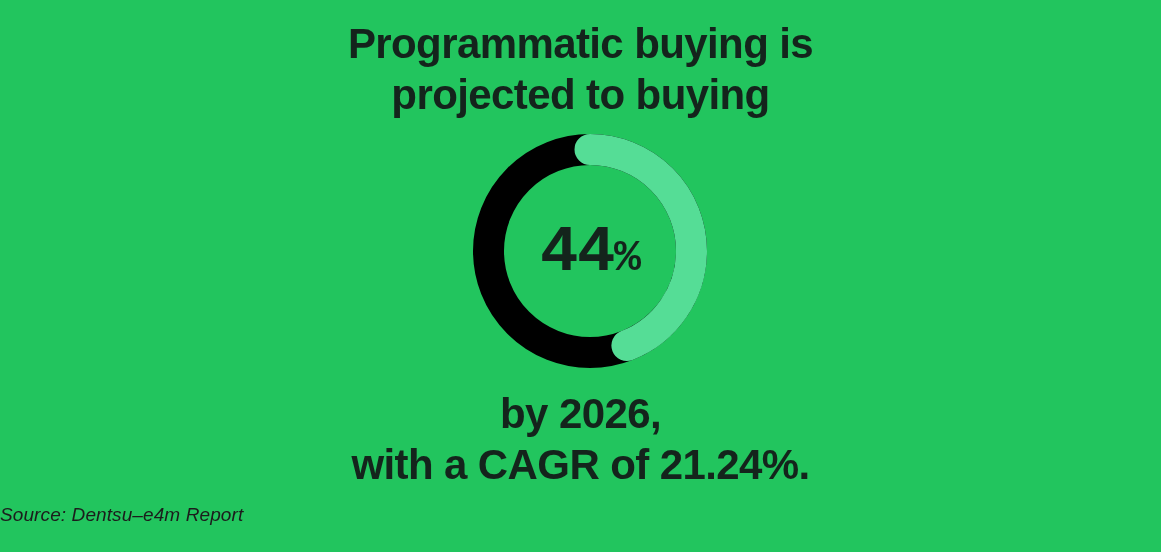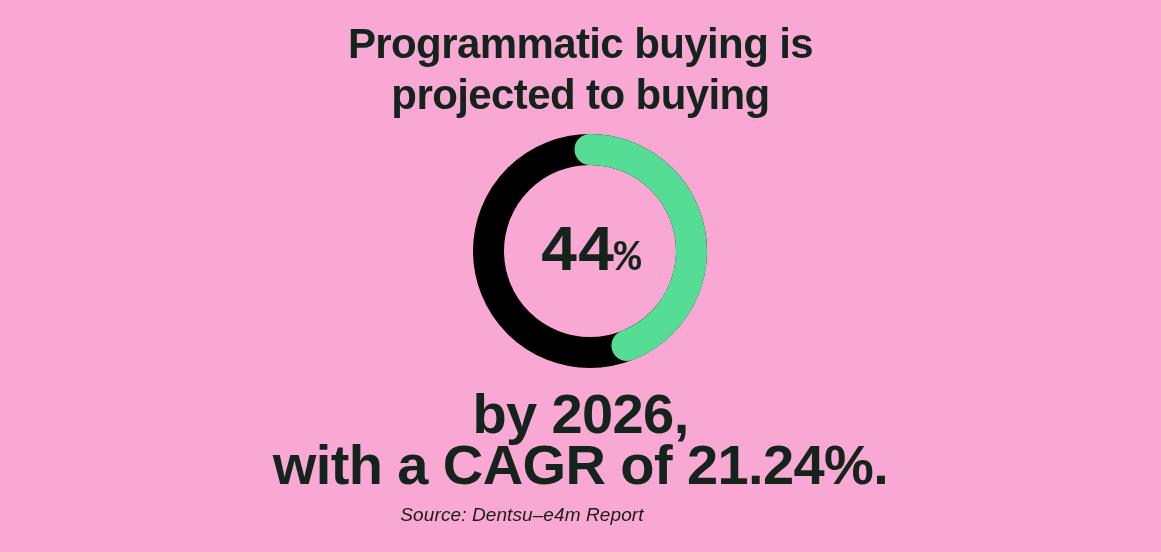--- a/index.html
+++ b/index.html
@@ -8,21 +8,21 @@
     padding: 0;
     background: #ffffff;
   }
   body {
     font-family: "Liberation Sans", sans-serif;
   }
   #infographic {
     position: relative;
     width: 1161px;
     height: 552px;
-    background: #f9a8d4;
+    background: #22c55e;
     overflow: hidden;
   }
 
   
   .headline {
     position: absolute;
     left: 0;
     top: 18px;
     width: 1161px;
     text-align: center;
@@ -85,36 +85,36 @@
   
   .subline {
     position: absolute;
     left: 0;
     top: 388px;
     width: 1161px;
     text-align: center;
     color: #14241c;
     font-family: "Liberation Sans", sans-serif;
     font-weight: bold;
-    font-size: 56px;
+    font-size: 42px;
     line-height: 51px;
     letter-spacing: -0.6px;
   }
   .subline .sl-line {
     display: block;
     white-space: pre;
   }
 
   
   .source {
     position: absolute;
     left: 0;
     top: 503px;
     width: 1044px;
-    text-align: center;
+    text-align: left;
     color: #1c1c1c;
     font-family: "Liberation Sans", sans-serif;
     font-style: italic;
     font-weight: normal;
     font-size: 19px;
     line-height: 24px;
     letter-spacing: 0.1px;
   }
 </style>
 </head>

